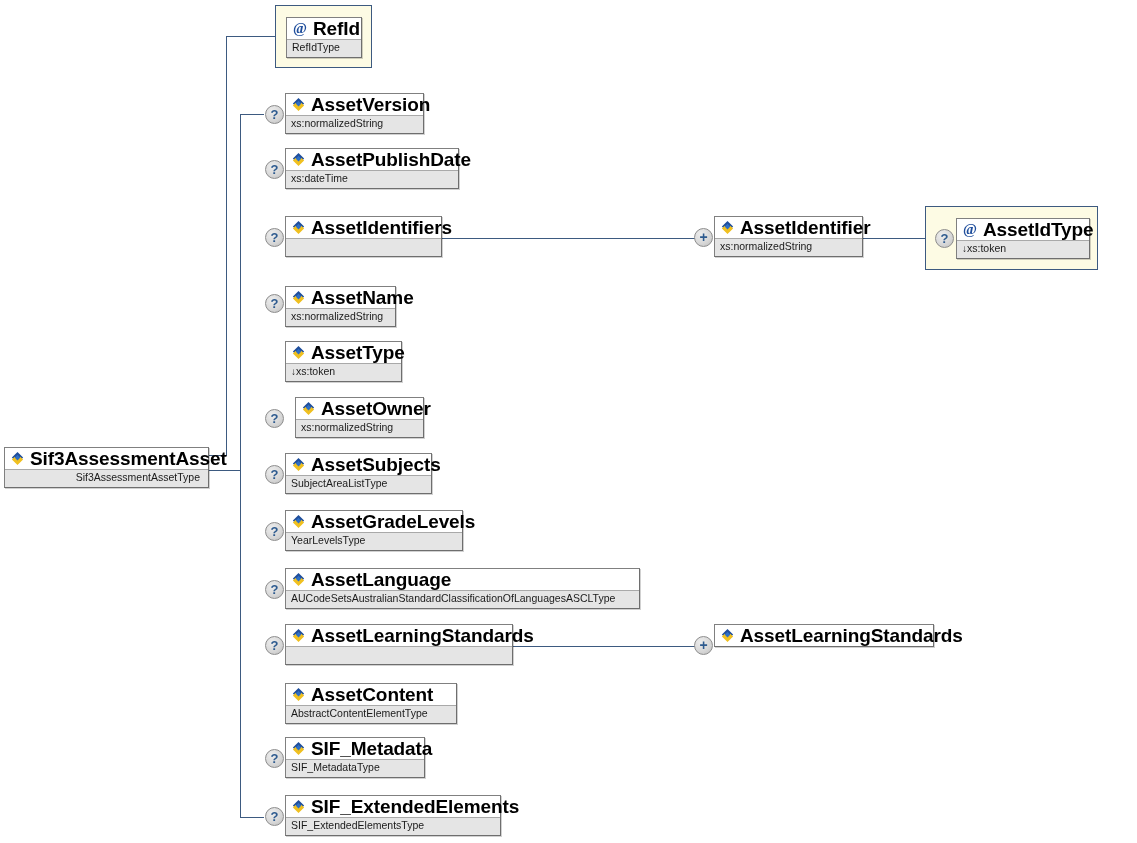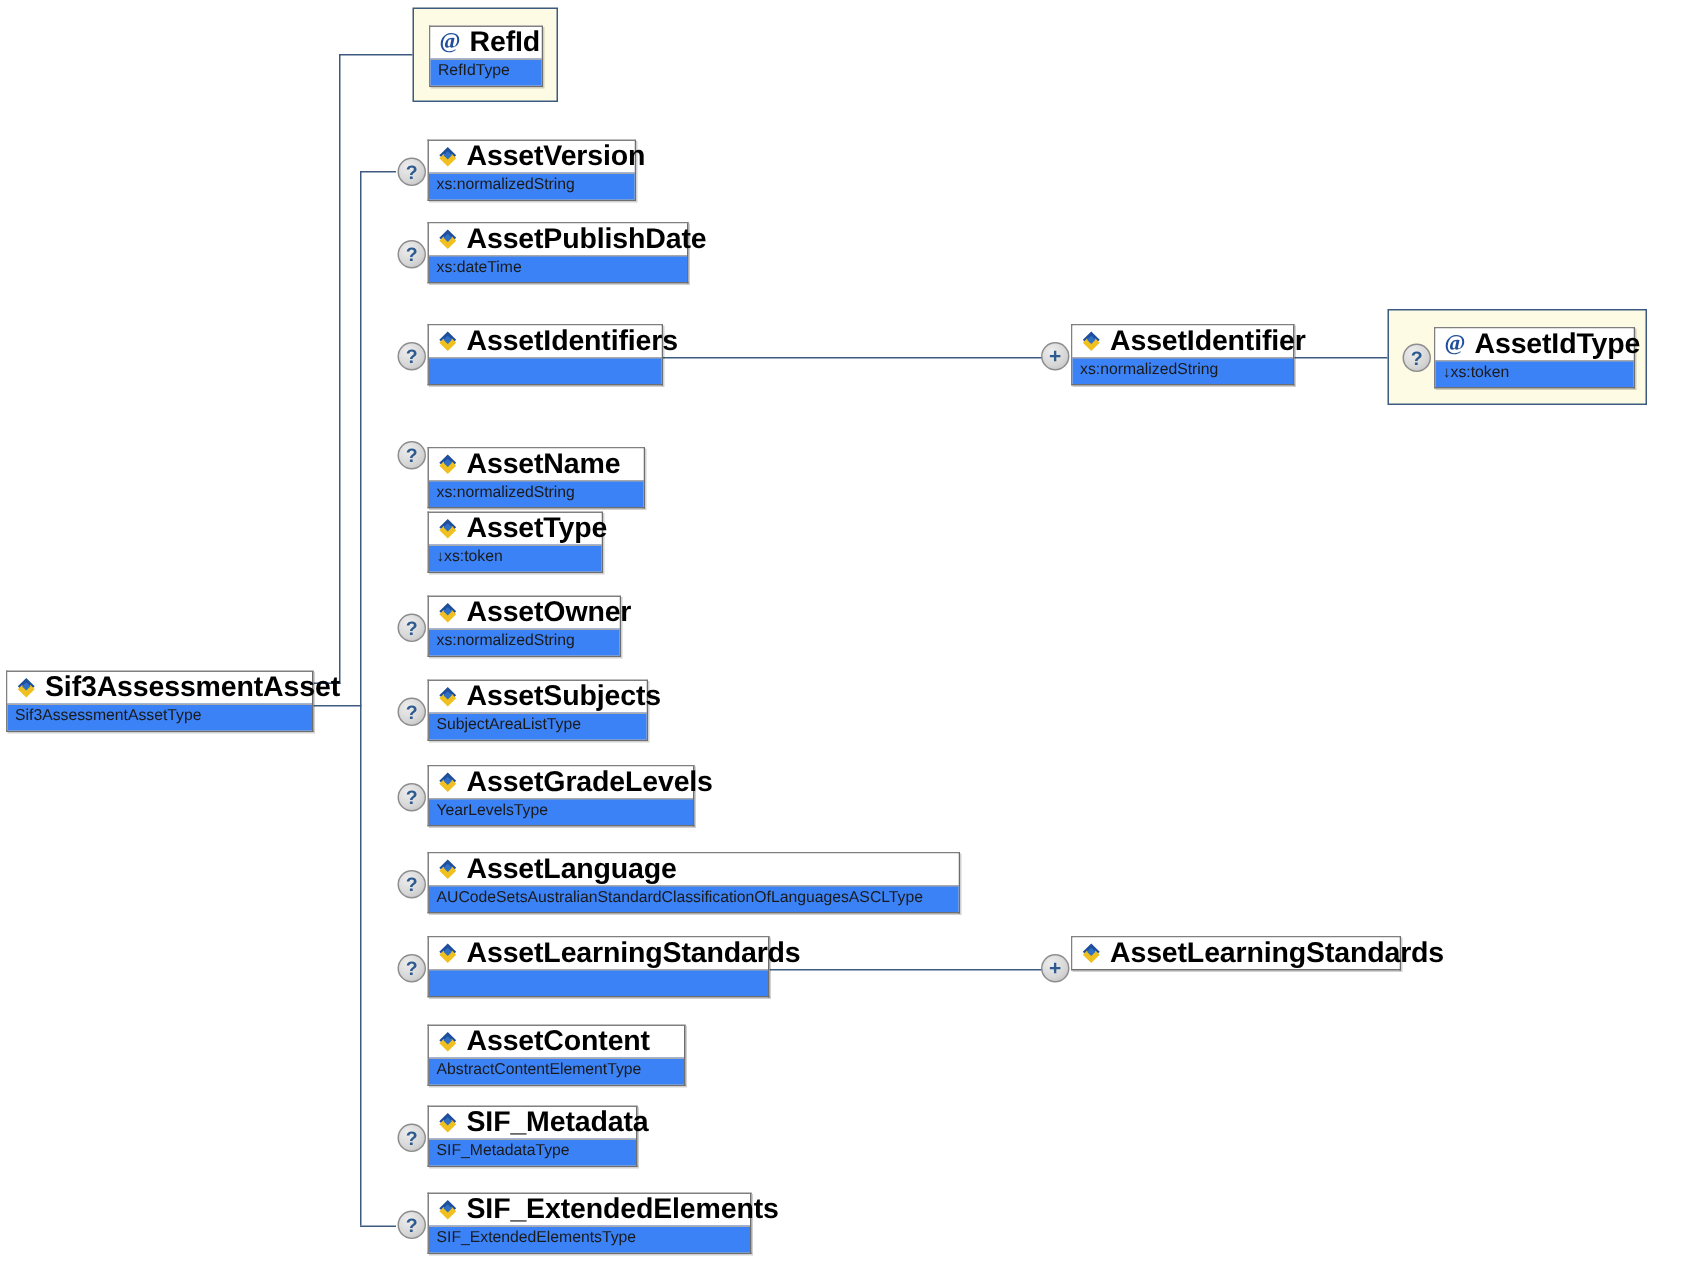--- a/index.html
+++ b/index.html
@@ -44,21 +44,21 @@
     white-space: nowrap;
   }
   .node .name-text {
     font-size: 19px;
     font-weight: bold;
     color: #000000;
     letter-spacing: -0.1px;
     line-height: 17px;
   }
   .node .type-row {
-    background: #3b82f6;
+    background: #e5e5e5;
     border-top: 1px solid #a9a9a9;
     padding: 1px 8px 2px 5px;
     font-size: 10.5px;
     color: #1a1a1a;
     white-space: nowrap;
     line-height: 13px;
     min-height: 14px;
   }
   .node.empty-type .type-row { color: transparent; }
 
@@ -132,21 +132,21 @@
 
   <div class="line h" style="left:240px; top:114px; width:24px;"></div>
   <div class="line h" style="left:240px; top:817px; width:24px;"></div>
 
   <div class="line h" style="left:442px; top:238px; width:253px;"></div>
 
   <div class="line h" style="left:862px; top:238px; width:73px;"></div>
 
   <div class="line h" style="left:513px; top:646px; width:182px;"></div>
 
-  <div class="node" style="left:4px; top:447px; width:205px;">
+  <div class="node" style="left:4px; top:447px; width:205px;text-align:right;">
     <div class="name-row">
       <span class="ico ico-element">
         <svg width="15" height="15" viewBox="0 0 16 16">
           <path d="M8 1 L14 7 L11 10 L8 7 L5 10 L2 7 Z" fill="#1f4e9c"></path>
           <path d="M2 9 L5 6 L8 9 L11 6 L14 9 L8 15 Z" fill="#f0c020"></path>
           <path d="M8 4 L11 7 L8 10 L5 7 Z" fill="#2f6fc4"></path>
         </svg>
       </span>
       <span class="name-text">Sif3AssessmentAsset</span>
     </div>
@@ -230,21 +230,21 @@
         <span class="ico ico-at">@</span>
         <span class="name-text">AssetIdType</span>
       </div>
       <div class="type-row">
         <span class="arrow-down">↓</span><span>xs:token</span>
       </div>
     </div>
   </div>
 
   <div class="badge" style="left:265px; top:294px;">?</div>
-  <div class="node" style="left:285px; top:298px; width:145px;">
+  <div class="node" style="left:285px; top:286px; width:111px;">
     <div class="name-row">
       <span class="ico ico-element">
         <svg width="15" height="15" viewBox="0 0 16 16">
           <path d="M8 1 L14 7 L11 10 L8 7 L5 10 L2 7 Z" fill="#1f4e9c"></path>
           <path d="M2 9 L5 6 L8 9 L11 6 L14 9 L8 15 Z" fill="#f0c020"></path>
           <path d="M8 4 L11 7 L8 10 L5 7 Z" fill="#2f6fc4"></path>
         </svg>
       </span>
       <span class="name-text">AssetName</span>
     </div>
@@ -261,21 +261,21 @@
         </svg>
       </span>
       <span class="name-text">AssetType</span>
     </div>
     <div class="type-row">
       <span class="arrow-down">↓</span><span>xs:token</span>
     </div>
   </div>
 
   <div class="badge" style="left:265px; top:409px;">?</div>
-  <div class="node" style="left:285px; top:397px; width:129px;">
+  <div class="node" style="left:295px; top:397px; width:129px;">
     <div class="name-row">
       <span class="ico ico-element">
         <svg width="15" height="15" viewBox="0 0 16 16">
           <path d="M8 1 L14 7 L11 10 L8 7 L5 10 L2 7 Z" fill="#1f4e9c"></path>
           <path d="M2 9 L5 6 L8 9 L11 6 L14 9 L8 15 Z" fill="#f0c020"></path>
           <path d="M8 4 L11 7 L8 10 L5 7 Z" fill="#2f6fc4"></path>
         </svg>
       </span>
       <span class="name-text">AssetOwner</span>
     </div>

